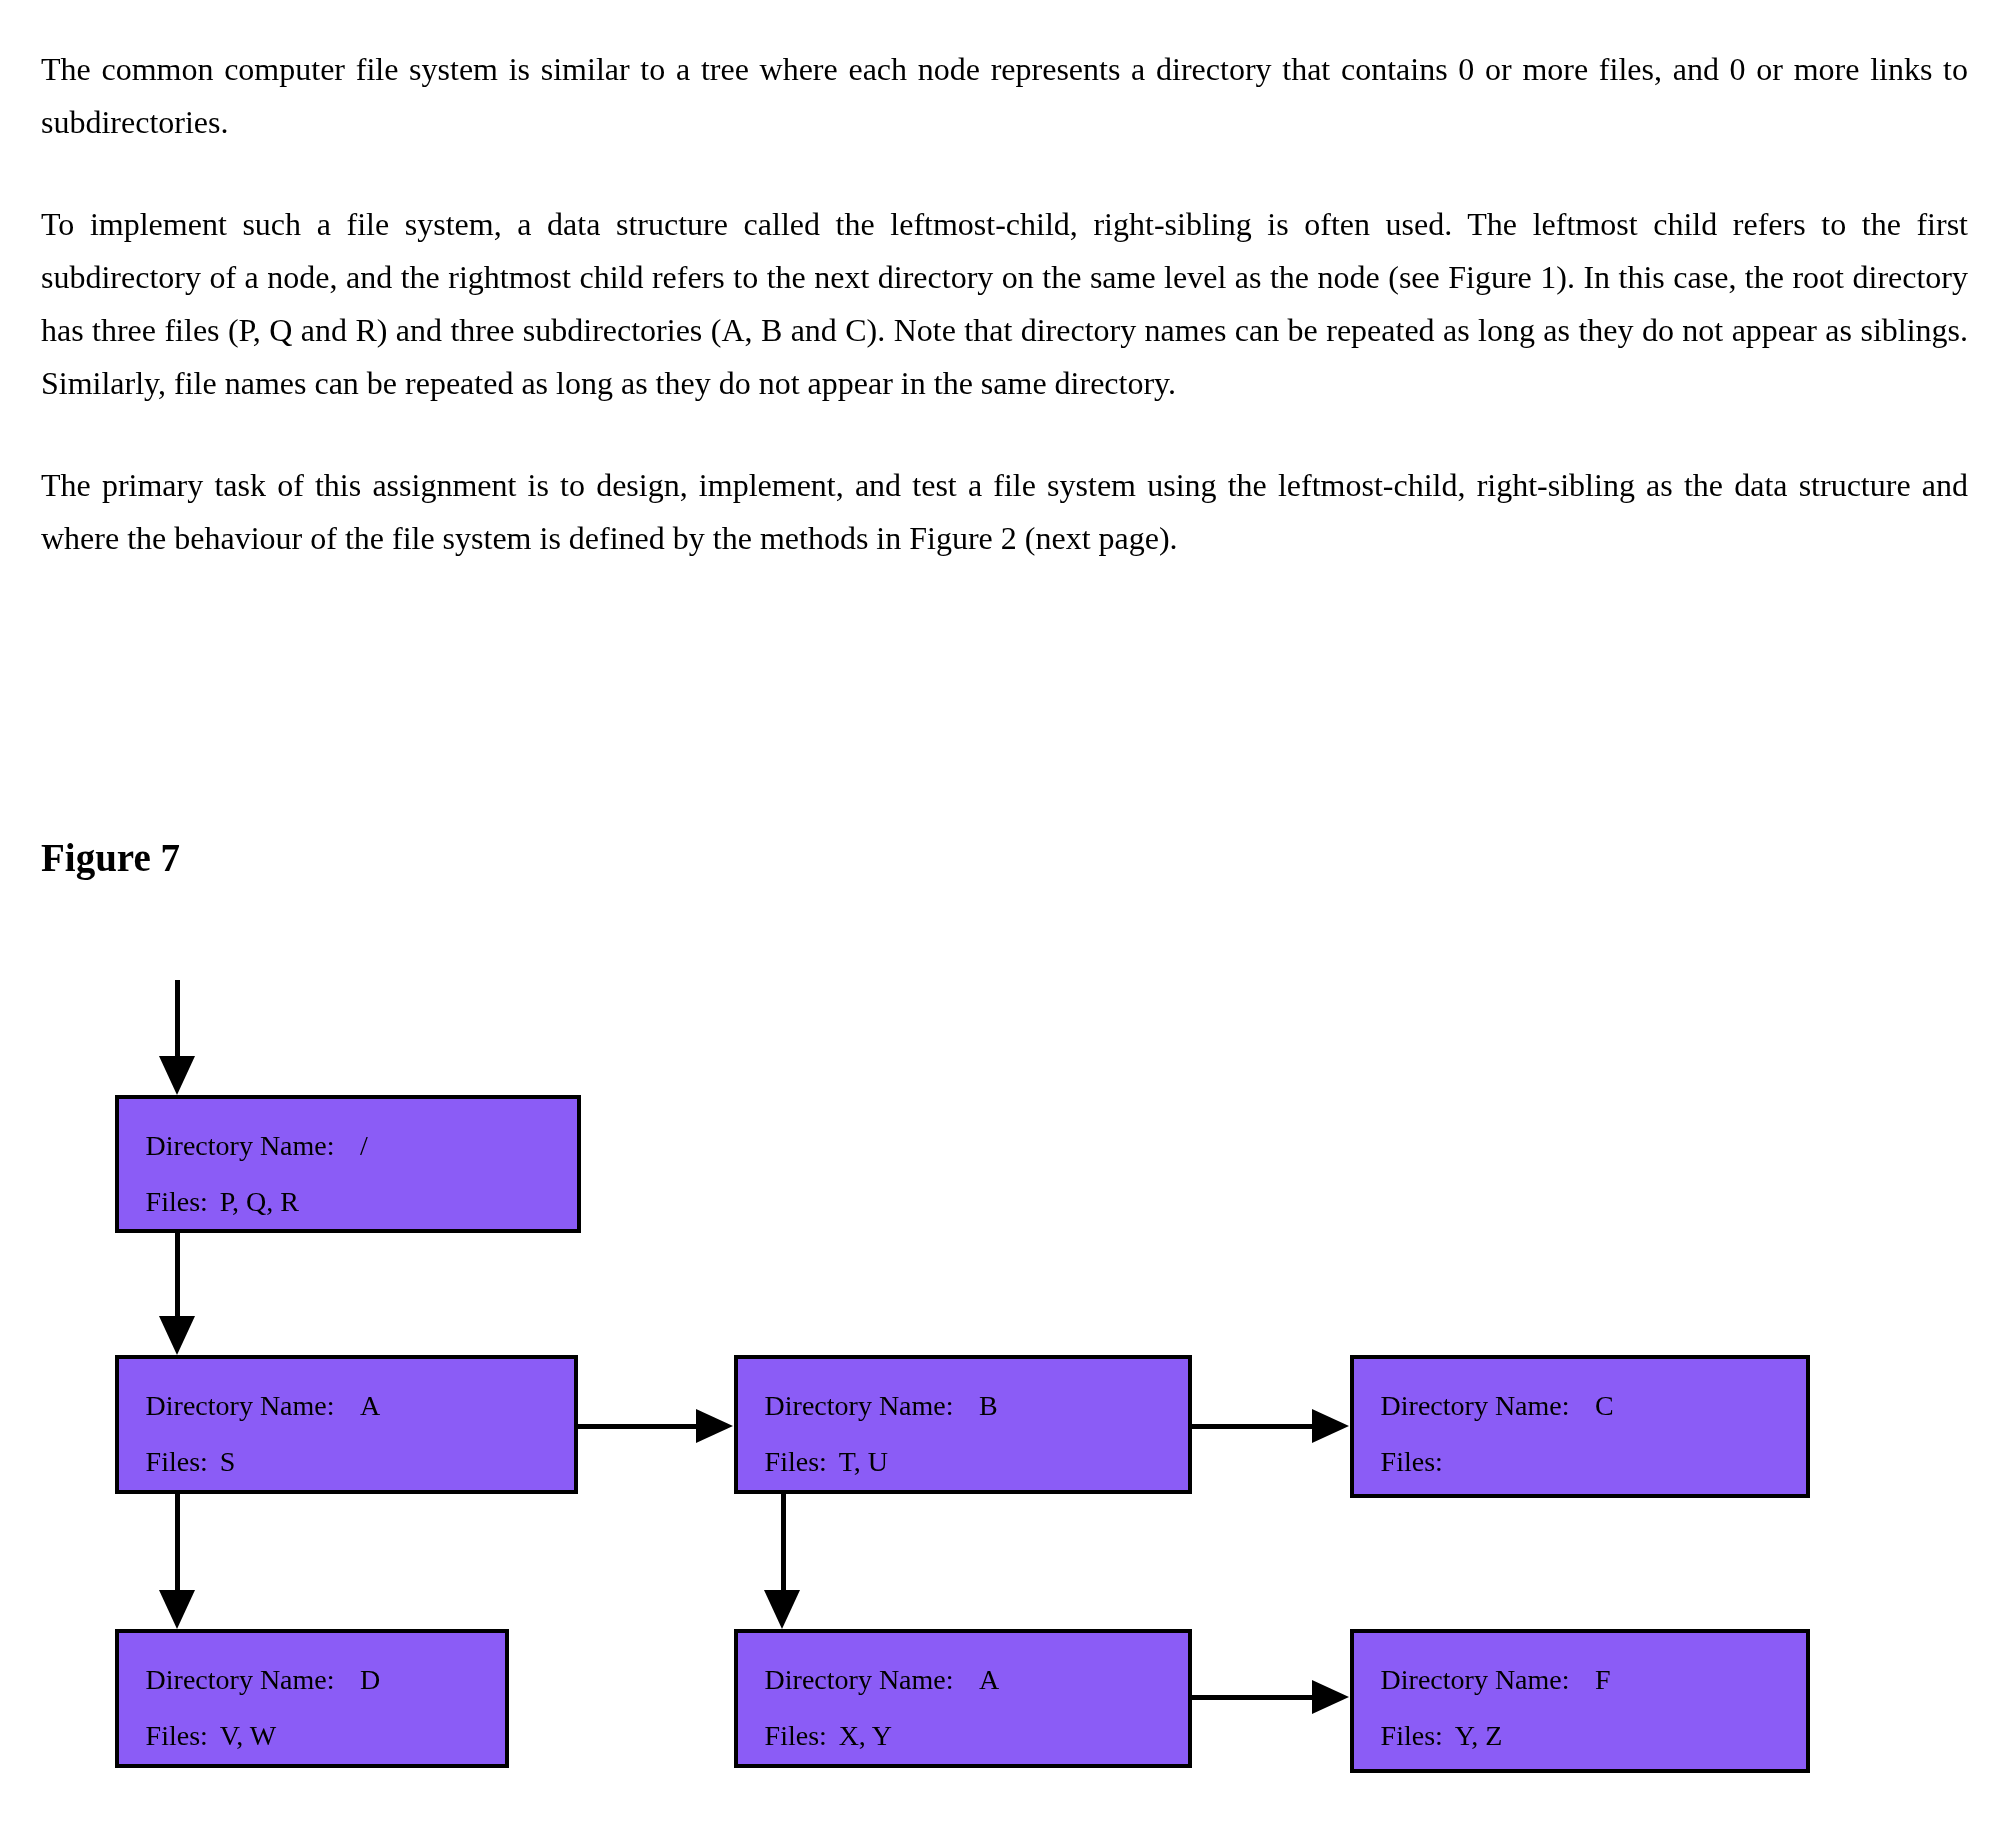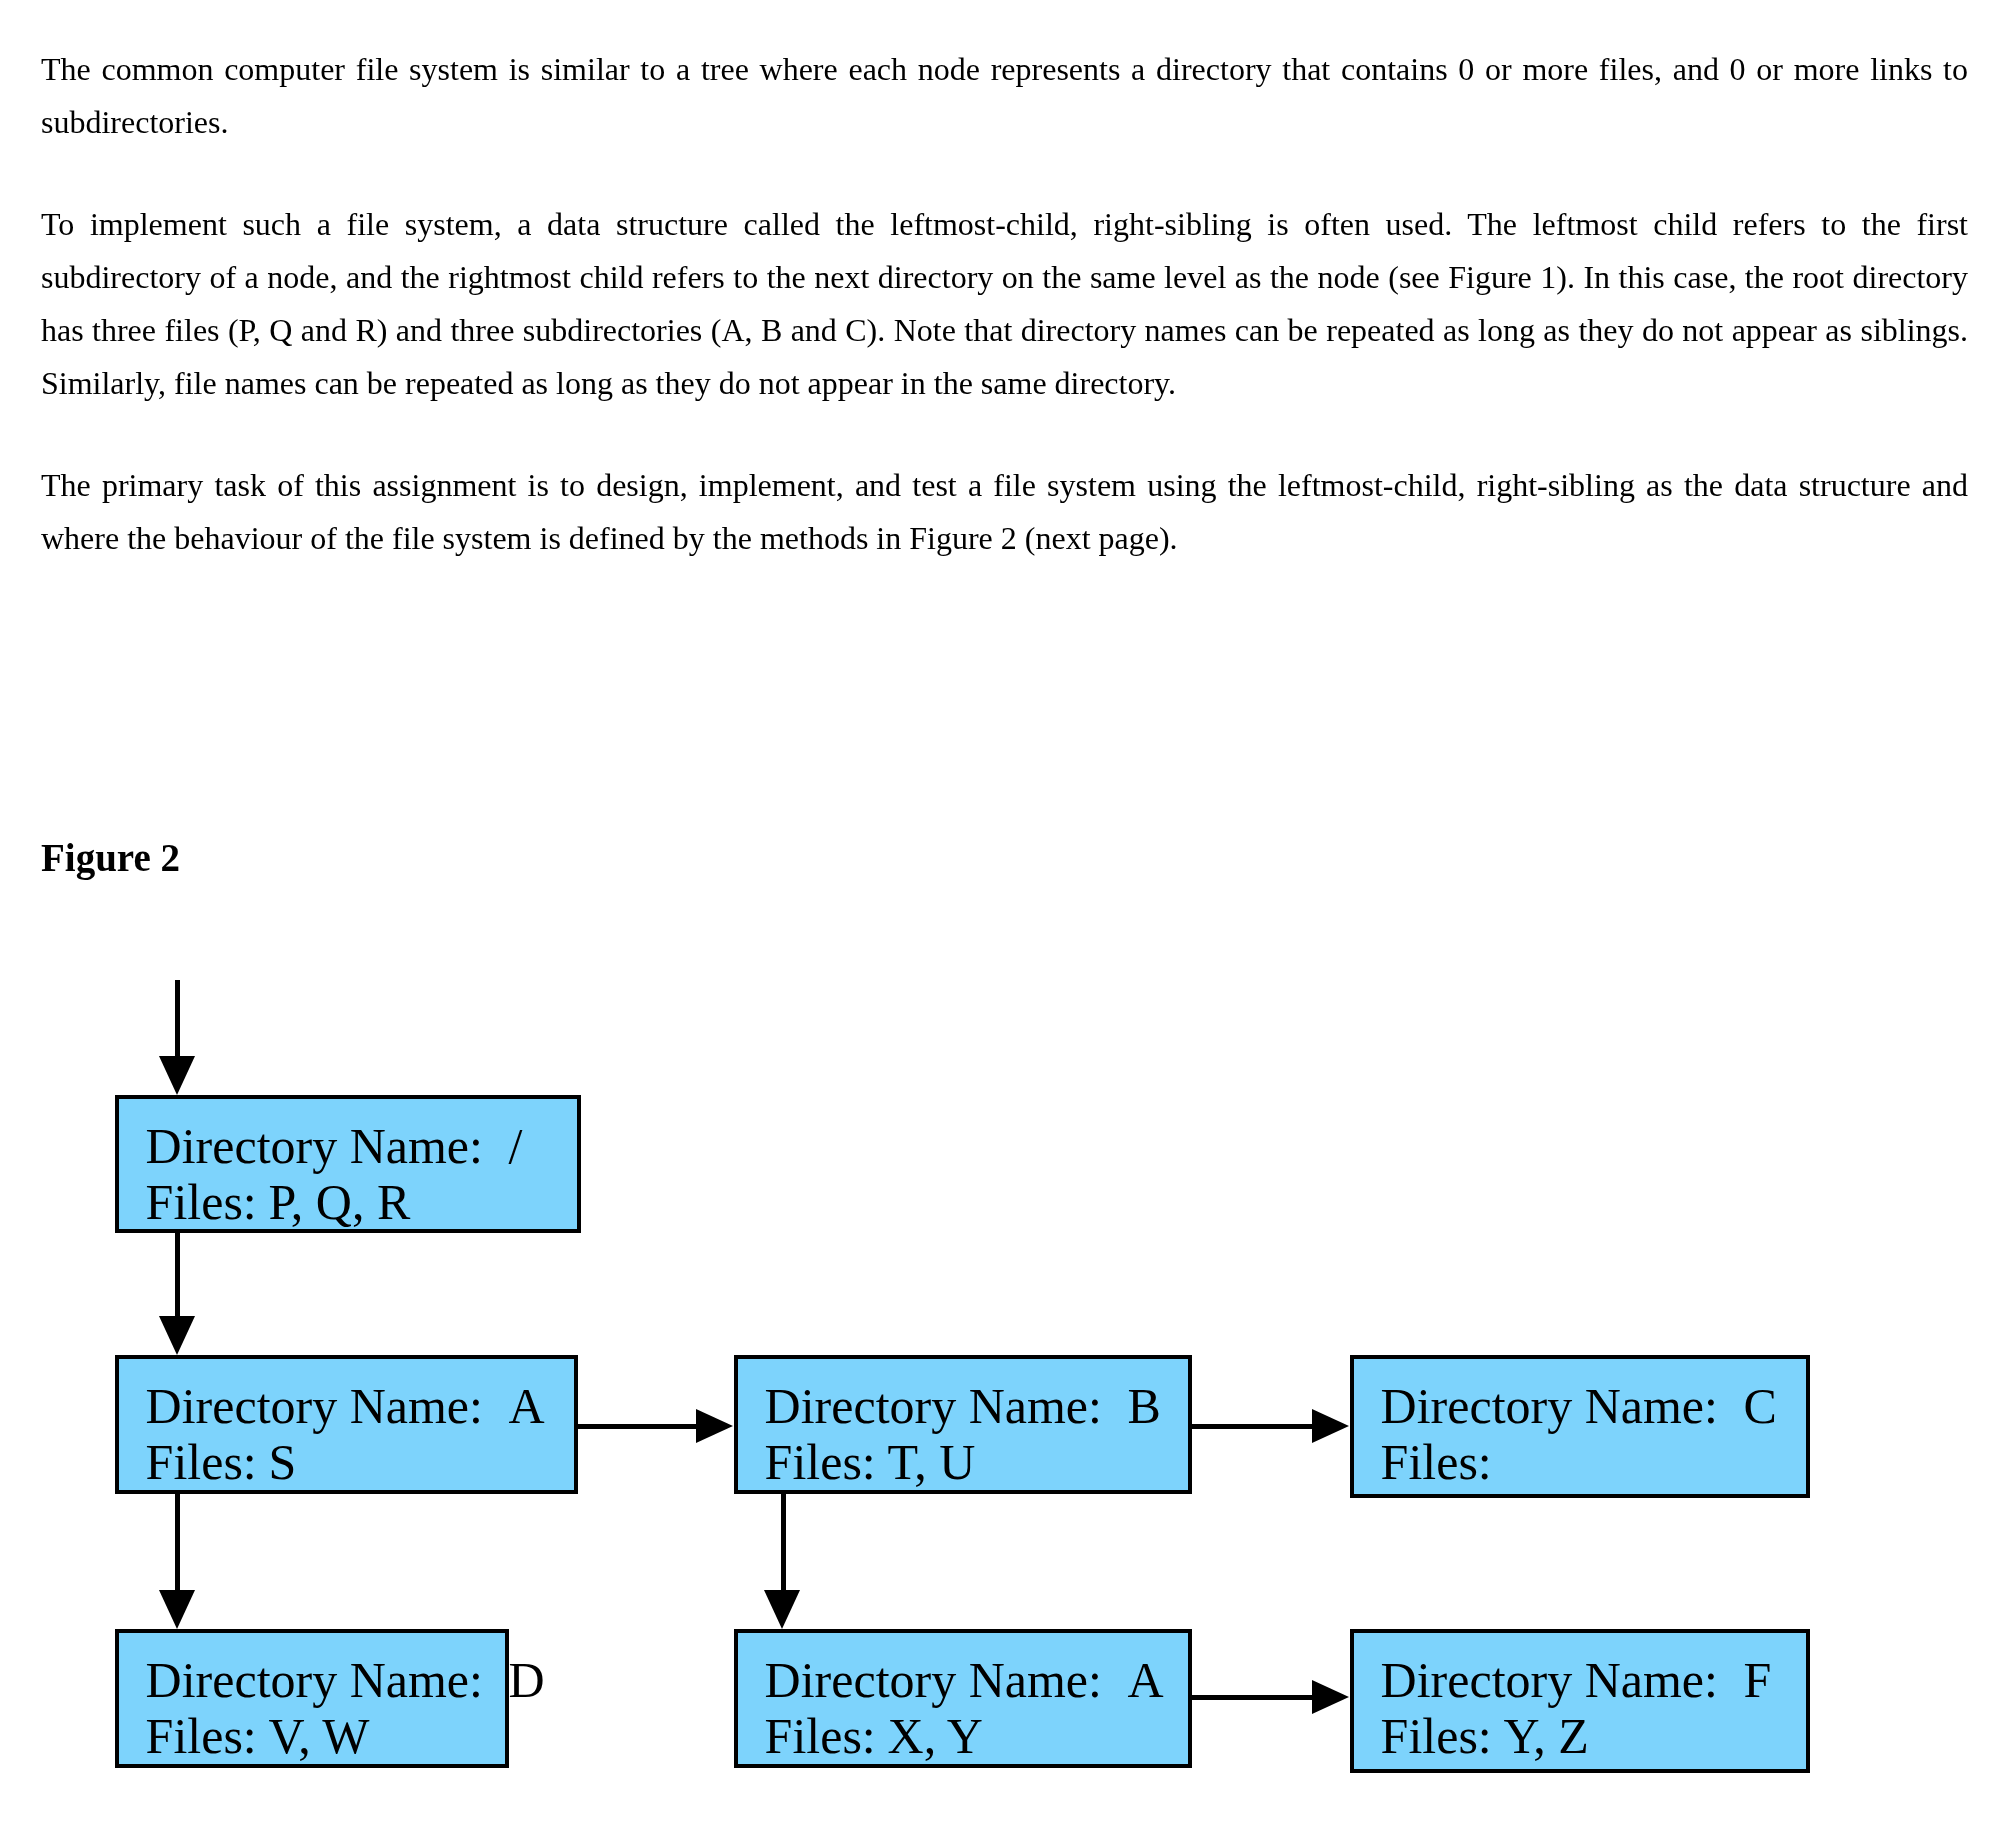--- a/index.html
+++ b/index.html
@@ -22,22 +22,22 @@
   .figure-label{
     position:absolute;
     left:41px;top:835px;
     font-size:39px;font-weight:bold;
   }
   .diagram{position:absolute;left:0;top:0;width:2015px;height:1844px;}
   .node{
     position:absolute;
     border:4.9px solid #000;
     box-sizing:border-box;
-    background:#7dd3fc;
-    font-size:50px;line-height:56px;
+    background:#8b5cf6;
+    font-size:28px;line-height:56px;
     padding:18.7px 0 0 26.6px;
     white-space:nowrap;
   }
   .dname{margin-left:25.6px;}
   .fval{margin-left:11.8px;}
   .aline{position:absolute;background:#000;}
   .head-down{
     position:absolute;width:0;height:0;
     border-left:18.7px solid transparent;
     border-right:18.7px solid transparent;
@@ -54,21 +54,21 @@
 <body>
 
 <div class="page">
 
   <div class="textblock">
     <p><span>The common computer file system is similar to a tree where each node represents a directory that contains 0 or more files, and 0 or more links to subdirectories.</span></p>
     <p><span>To implement such a file system, a data structure called the </span><span class="b">leftmost-child, right-sibling</span><span> is often used.  The leftmost child refers to the first subdirectory of a node, and the rightmost child refers to the next directory on the same level as the node (see Figure 1).  In this case, the root directory has three files (P, Q and R) and three subdirectories (A, B and C).  Note that directory names can be repeated as long as they do not appear as siblings.  Similarly, file names can be repeated as long as they do not appear in the same directory.</span></p>
     <p><span>The primary task of this assignment is to design, implement, and test a file system using the leftmost-child, right-sibling as the data structure and where the behaviour of the file system is defined by the methods in Figure 2 (next page).</span></p>
   </div>
 
-  <div class="figure-label">Figure 2</div>
+  <div class="figure-label">Figure 7</div>
 
   <div class="diagram">
 
     <div>
       <div class="aline" style="left:175px;top:980px;width:4.9px;height:83px;"></div>
       <div class="head-down" style="left:159px;top:1056px;"></div>
     </div>
 
     <div class="node" style="left:115px;top:1095px;width:466px;height:138px;">
       <div><span>Directory Name:</span><span class="dname">/</span></div>

